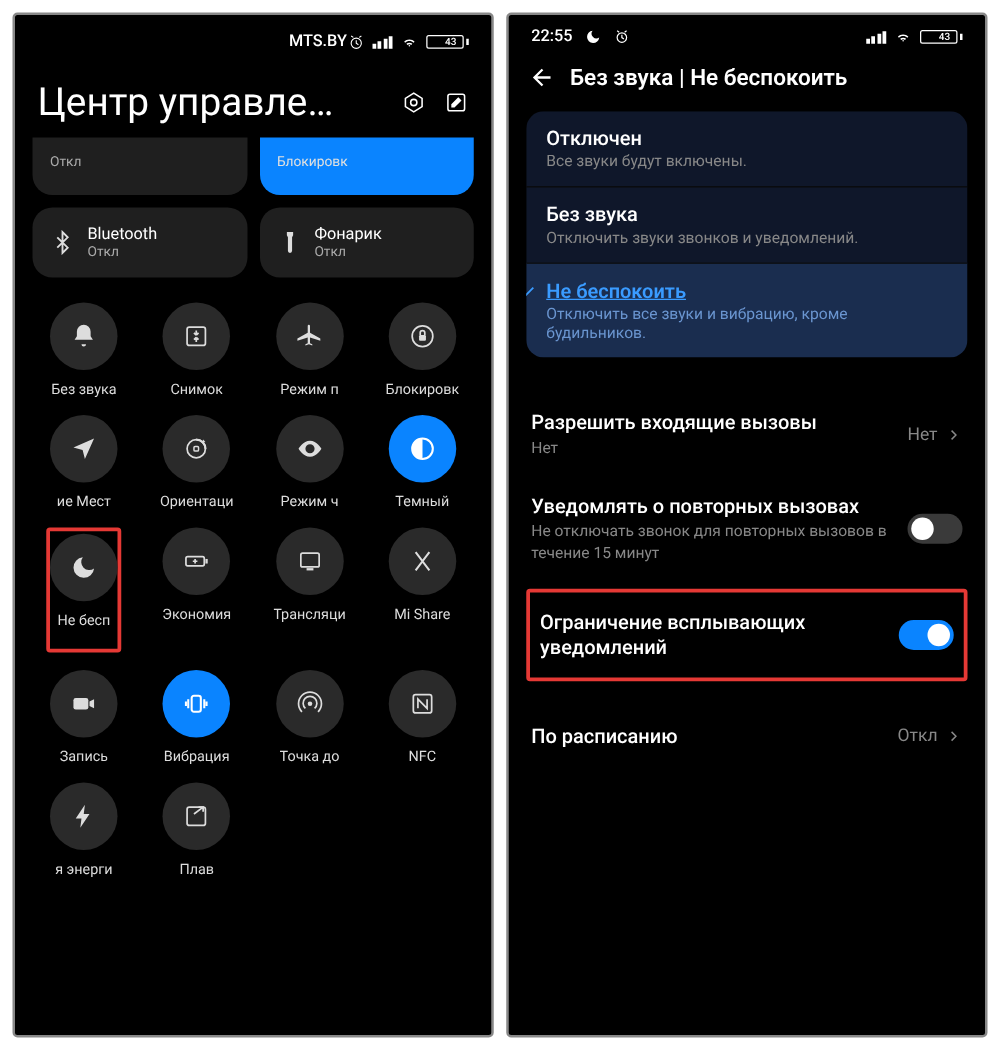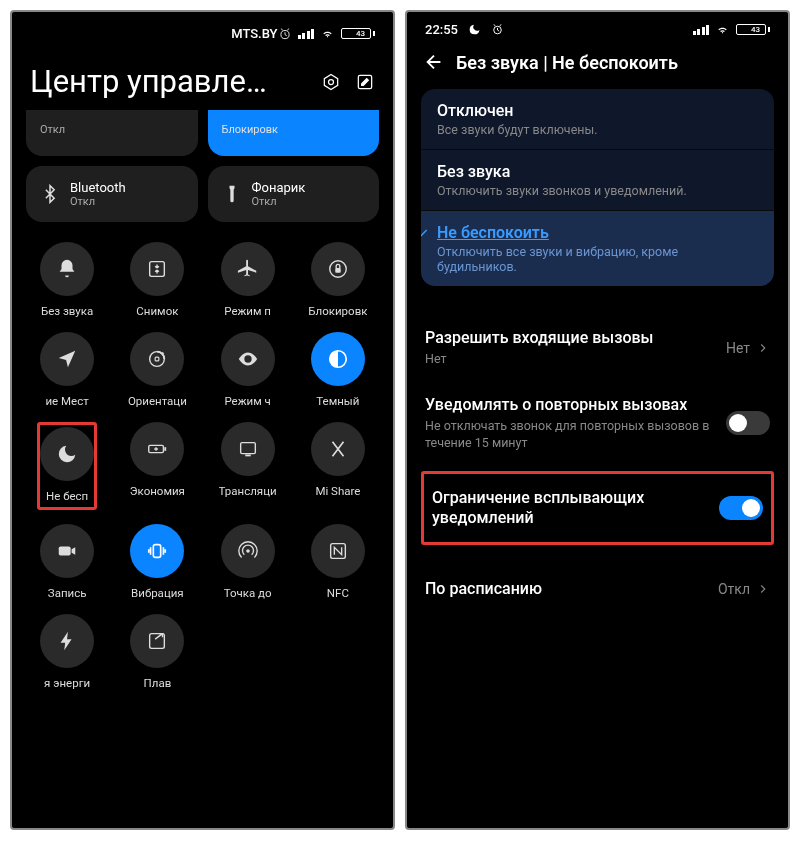--- a/index.html
+++ b/index.html
@@ -25,21 +25,21 @@
 
 .toggle-grid { padding: 10px 10px 0; }
 .toggle-row { display: flex; }
 .toggle-col { width: 25%; display: flex; flex-direction: column; align-items: center; padding: 10px 0 4px; }
 .toggle-circle { width: 54px; height: 54px; border-radius: 50%; background: #2a2a2a; display: flex; align-items: center; justify-content: center; cursor: pointer; }
 .toggle-circle.active { background: #0a84ff; }
 .toggle-circle svg { width: 22px; height: 22px; fill: #ddd; }
 .toggle-circle.active svg { fill: #fff; }
 .toggle-label { margin-top: 8px; font-size: 11.5px; color: #ddd; text-align: center; max-width: 84px; white-space: nowrap; overflow: hidden; }
 
-.highlight-box { border: 3px solid #e53935; border-radius: 3px; padding: 2px 0 4px; margin: 0 -2px; }
+.highlight-box { border: 3px solid #e53935; border-radius: 3px; padding: 2px 0 16px; margin: 0 -2px; }
 
 
 .status-bar2 { display: flex; justify-content: space-between; align-items: center; padding: 10px 18px 6px; font-size: 13px; font-weight: 500; }
 .status-left2 { display: flex; gap: 10px; align-items: center; }
 .page-header { display: flex; align-items: center; gap: 11px; padding: 8px 16px 16px; }
 .page-header svg { width: 22px; height: 22px; }
 .page-header .title { font-size: 18px; font-weight: 600; }
 
 .options-card { margin: 0 14px; border-radius: 14px; overflow: hidden; }
 .option-item { background: #0f172a; padding: 12px 16px; }

